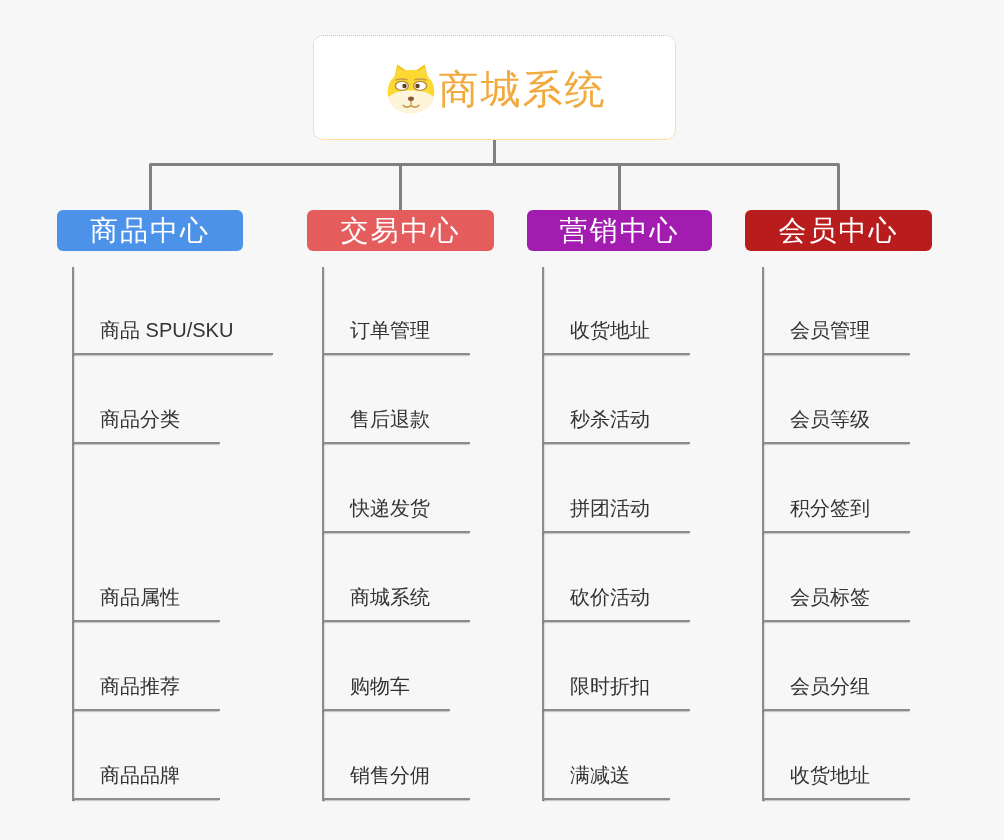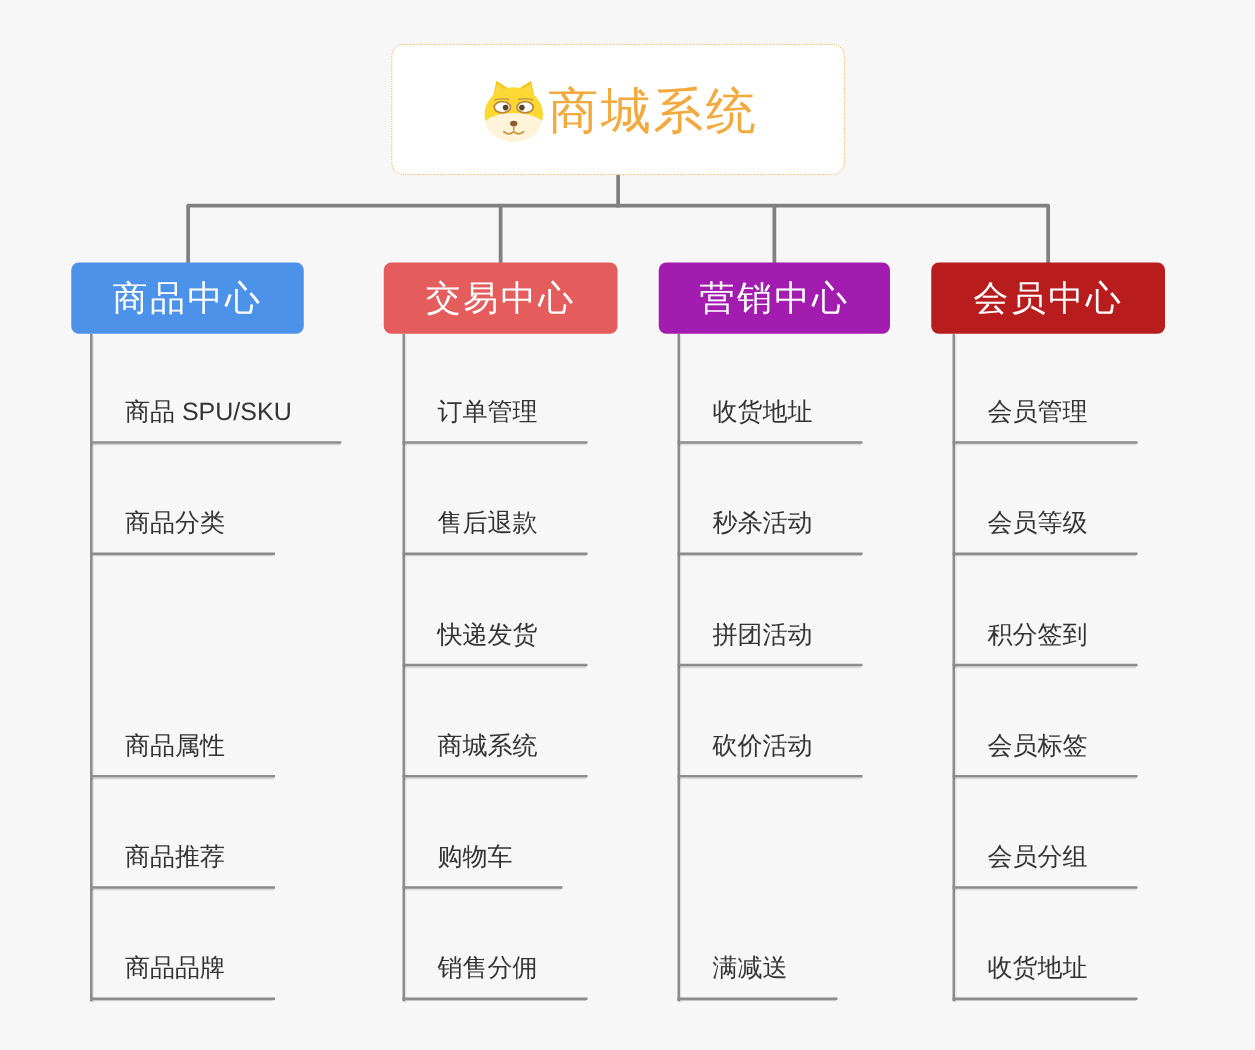--- a/index.html
+++ b/index.html
@@ -30,21 +30,21 @@
     box-sizing:border-box;
   }
   .root-title{
     font-size:40px;line-height:1;letter-spacing:2px;
     color:#f2a93d;font-weight:400;
     padding-top:2px;
   }
   .doge{width:56px;height:52px;flex:0 0 auto;}
   
   .branch-header{
-    position:absolute;top:210px;height:57px;border-radius:6px;
+    position:absolute;top:210px;height:41px;border-radius:6px;
     color:#ffffff;font-size:28px;letter-spacing:2px;
     display:flex;align-items:center;justify-content:center;
     box-sizing:border-box;
   }
   .h0{left:57px;width:186px;}
   .h1{left:307px;width:187px;}
   .h2{left:527px;width:185px;}
   .h3{left:745px;width:187px;}
   
   .trunk{
@@ -130,20 +130,21 @@
   <div class="leaf c1 r1" style="border-color: rgb(140, 140, 140);">售后退款</div>
   <div class="leaf c1 r2" style="border-color: rgb(140, 140, 140);">快递发货</div>
   <div class="leaf c1 r3" style="border-color: rgb(140, 140, 140);">商城系统</div>
   <div class="leaf c1 r4" style="border-color: rgb(140, 140, 140);">购物车</div>
   <div class="leaf c1 r5" style="border-color: rgb(140, 140, 140);">销售分佣</div>
 
   <div class="leaf c2 r0" style="border-color: rgb(140, 140, 140);">收货地址</div>
   <div class="leaf c2 r1" style="border-color: rgb(140, 140, 140);">秒杀活动</div>
   <div class="leaf c2 r2" style="border-color: rgb(140, 140, 140);">拼团活动</div>
   <div class="leaf c2 r3" style="border-color: rgb(140, 140, 140);">砍价活动</div>
+  <div class="leaf c2 r4" style="border-color: rgb(140, 140, 140);">限时折扣</div>
   <div class="leaf c2 r5" style="border-color: rgb(140, 140, 140);">满减送</div>
 
   <div class="leaf c3 r0" style="border-color: rgb(140, 140, 140);">会员管理</div>
   <div class="leaf c3 r1" style="border-color: rgb(140, 140, 140);">会员等级</div>
   <div class="leaf c3 r2" style="border-color: rgb(140, 140, 140);">积分签到</div>
   <div class="leaf c3 r3" style="border-color: rgb(140, 140, 140);">会员标签</div>
   <div class="leaf c3 r4" style="border-color: rgb(140, 140, 140);">会员分组</div>
   <div class="leaf c3 r5" style="border-color: rgb(140, 140, 140);">收货地址</div>
 
 </div>

